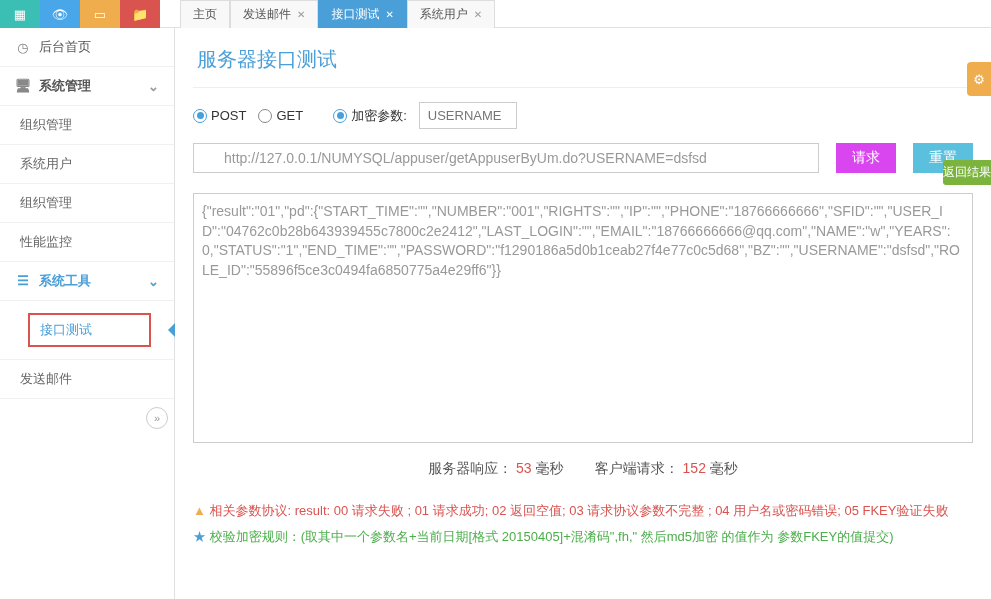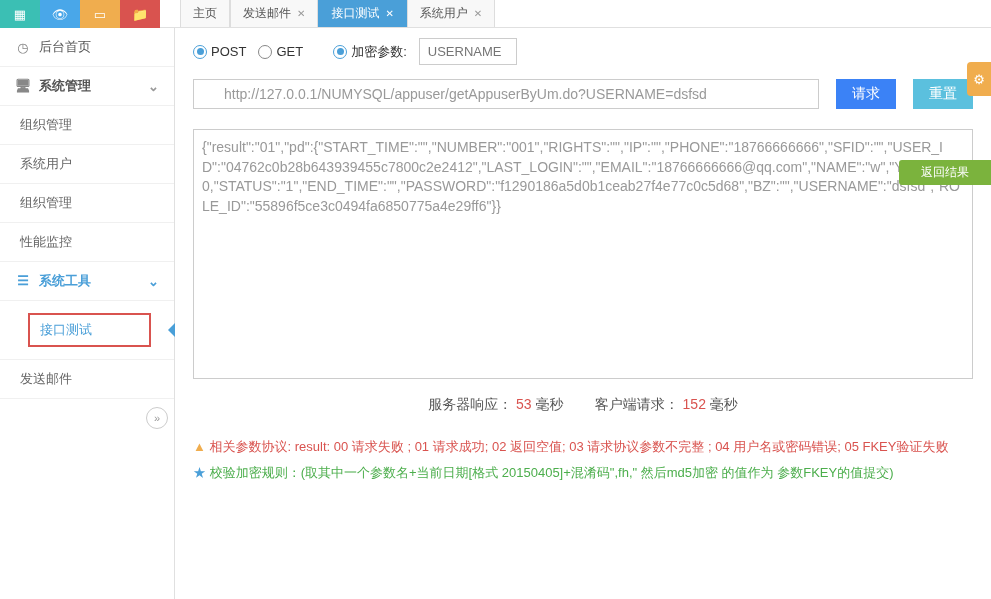--- a/index.html
+++ b/index.html
@@ -3,21 +3,21 @@
 <meta charset="utf-8">
 <style>
 *{box-sizing:border-box;margin:0;padding:0}
 body{font-family:"Microsoft YaHei",Arial,sans-serif;font-size:13px;color:#333;background:#fff;width:991px;height:599px;overflow:hidden;position:relative}
 .top-toolbar{display:flex;height:28px;border-bottom:1px solid #e0e0e0}
 .tb-btn{width:40px;height:28px;display:flex;align-items:center;justify-content:center;color:#fff;cursor:pointer}
 .tb-btn.teal{background:#3bbfb4}
 .tb-btn.blue{background:#49a7e9}
 .tb-btn.orange{background:#f0ad4e}
 .tb-btn.red{background:#d9534f}
-.tabs{display:flex;align-items:flex-end;margin-left:20px}
+.tabs{display:flex;align-items:center;margin-left:20px}
 .tab{padding:0 12px;height:28px;display:flex;align-items:center;gap:6px;border:1px solid #ddd;border-bottom:none;background:#f8f8f8;cursor:pointer;font-size:12px;color:#555}
 .tab.active{background:#4a9fd8;color:#fff;border-color:#4a9fd8}
 .tab-close{font-size:10px;color:#999;cursor:pointer}
 .tab.active .tab-close{color:#fff}
 .layout{display:flex;height:calc(100% - 28px)}
 .sidebar{width:175px;border-right:1px solid #e0e0e0;background:#fff;position:relative}
 .side-item{display:flex;align-items:center;padding:10px 15px;cursor:pointer;border-bottom:1px solid #f0f0f0;color:#555}
 .side-item.group{font-weight:bold;justify-content:space-between}
 .side-item.sub{padding-left:20px;color:#666;font-size:13px}
 .side-item.bold{color:#4a9fd8;font-weight:bold}
@@ -33,31 +33,31 @@
 .radio-group{display:flex;align-items:center;gap:4px}
 .radio{width:14px;height:14px;border:1px solid #888;border-radius:50%;display:inline-flex;align-items:center;justify-content:center}
 .radio.checked::after{content:'';width:7px;height:7px;background:#4a9fd8;border-radius:50%}
 .radio.checked{border-color:#4a9fd8}
 .encrypt-input{border:1px solid #ccc;padding:5px 8px;width:98px;color:#999;font-size:13px}
 .url-row{display:flex;gap:17px;margin-bottom:20px;align-items:center}
 .url-input{flex:1;border:1px solid #ccc;padding:6px 8px 6px 30px;color:#999;font-size:14px;position:relative;background:#fff}
 .url-wrap{flex:1;position:relative}
 .url-wrap .globe{position:absolute;left:8px;top:50%;transform:translateY(-50%);color:#bbb}
 .btn{padding:6px 16px;color:#fff;cursor:pointer;border:none;font-size:14px}
-.btn.req{background:#3b82f6}
+.btn.req{background:#d946ef}
 .btn.reset{background:#5bc0de}
 .result-box{width:100%;height:250px;border:1px solid #ccc;padding:8px;color:#999;font-size:14px;font-family:inherit;resize:none;word-break:break-all;line-height:1.4}
 .timing{text-align:center;padding:14px 0;color:#555;font-size:14px}
 .timing .red{color:#d9534f}
 .footer-notes{padding:6px 0;font-size:13px;line-height:2}
 .note-warn{color:#f0ad4e}
 .note-warn .txt{color:#d9534f}
 .note-star{color:#4a9fd8}
 .note-star .txt{color:#4cae4c}
-.result-tag{position:absolute;right:0;top:132px;background:#7bb33d;color:#fff;padding:4px 22px;font-size:12px;border-radius:3px 0 0 3px}
+.result-tag{position:absolute;right:0;top:132px;background:#7bb33d;color:#fff;padding:4px 0;font-size:12px;border-radius:3px 0 0 3px}
 .gear-widget{position:fixed;right:0;top:62px;width:24px;height:34px;background:#f0ad4e;border-radius:4px 0 0 4px;display:flex;align-items:center;justify-content:center;color:#fff;cursor:pointer}
 </style>
 </head>
 <body>
 
 <div class="top-toolbar">
   <div class="tb-btn teal">
       <span>▦</span>
     </div>
   <div class="tb-btn blue">
@@ -119,20 +119,21 @@
     </div>
     <div class="side-item sub">
         <span>发送邮件</span>
       </div>
     <div class="collapse-btn">
         <span>»</span>
       </div>
   </div>
 
   <div class="main">
+    <div class="page-title">服务器接口测试</div>
 
     <div class="controls">
       <label class="radio-group">
         <span class="radio checked"></span>
         <span>POST</span>
       </label>
       <label class="radio-group">
         <span class="radio"></span>
         <span>GET</span>
       </label>

